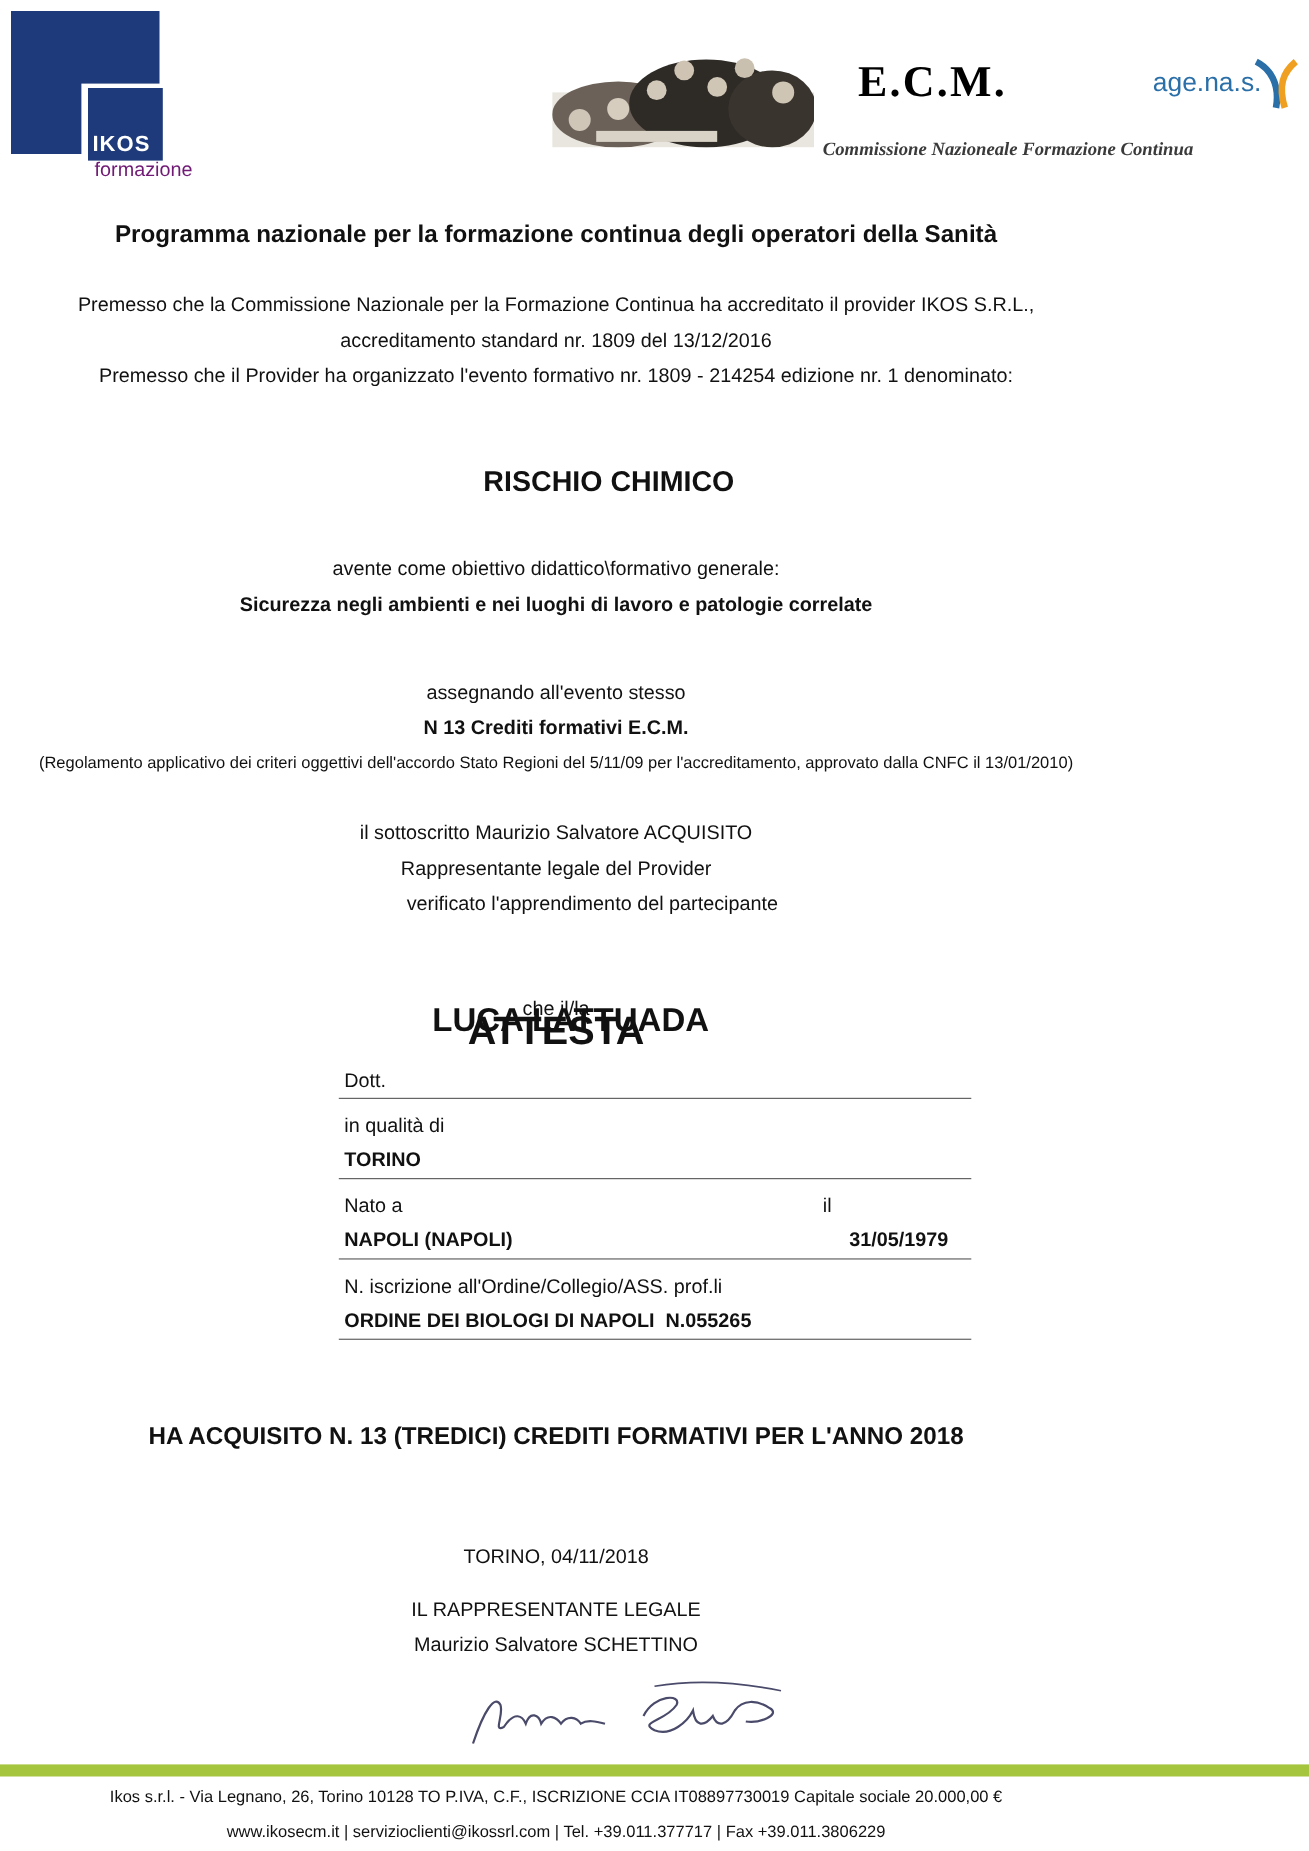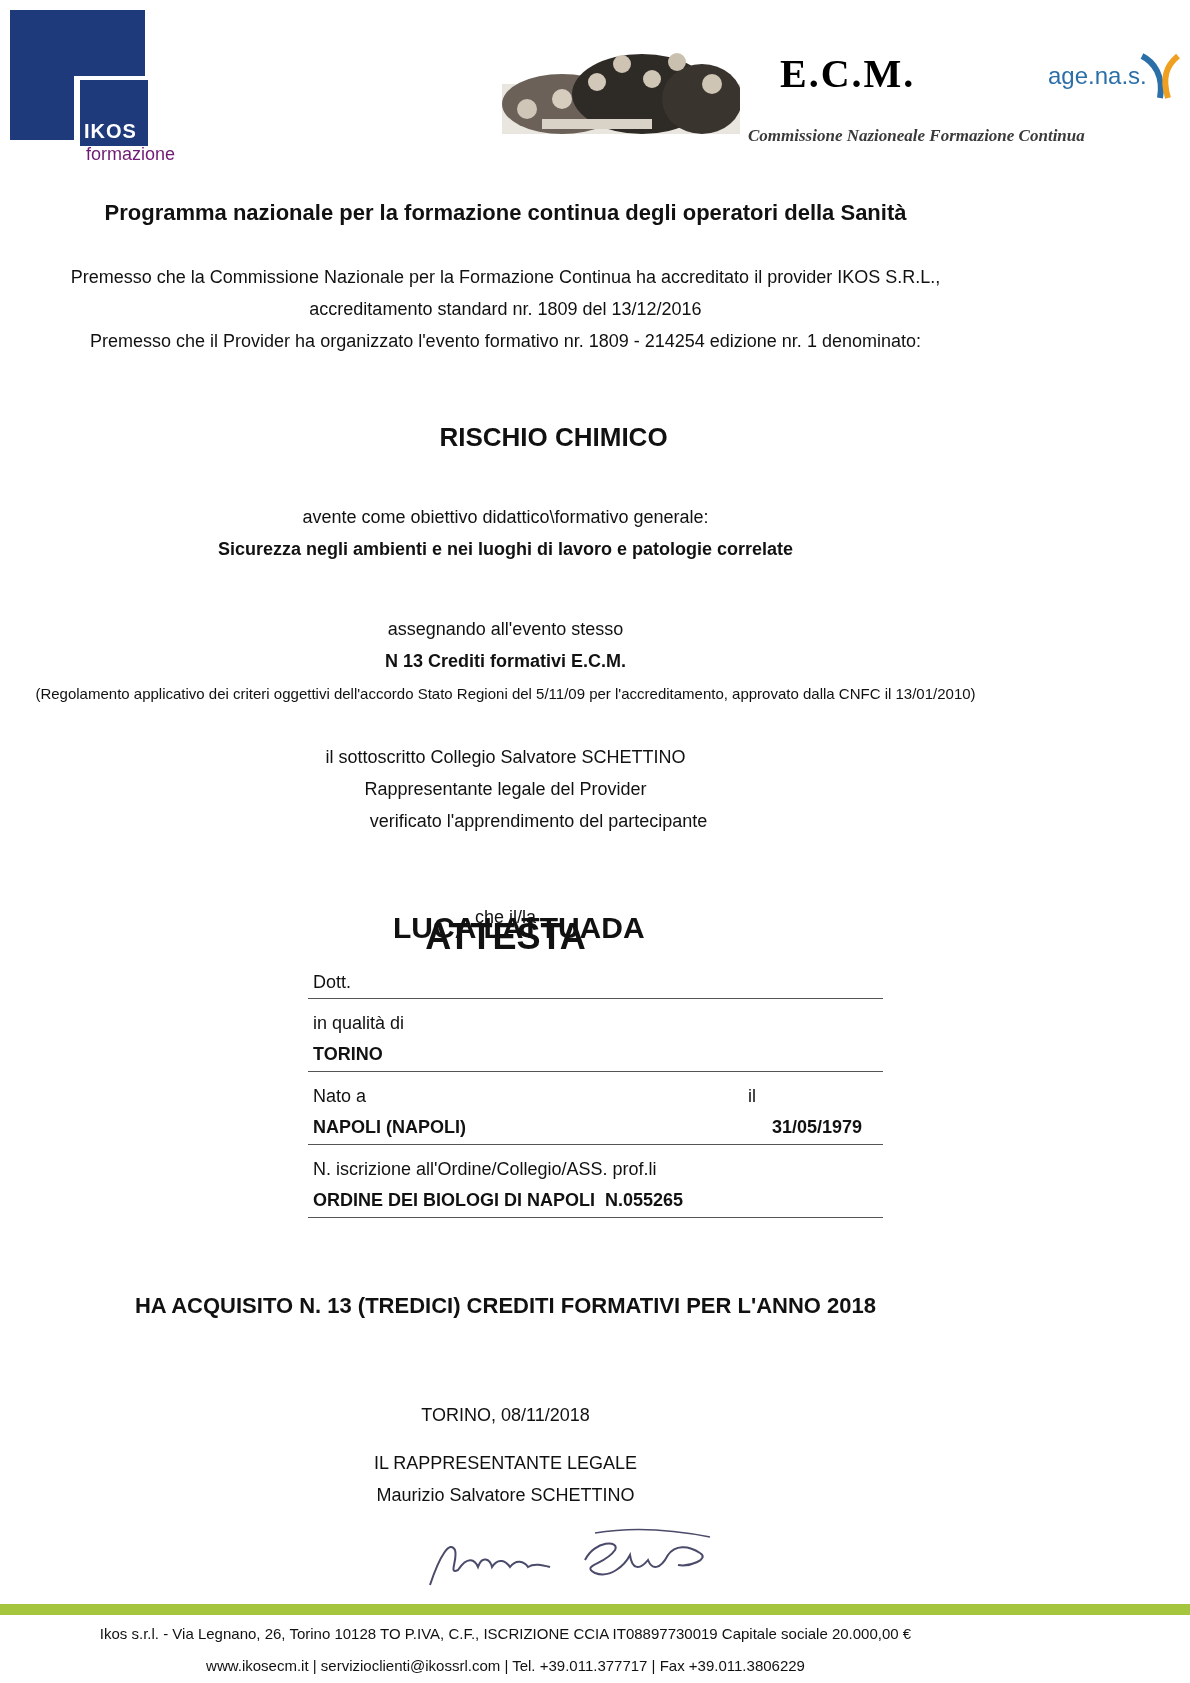--- a/index.html
+++ b/index.html
@@ -80,21 +80,21 @@
 
 <div class="center title">RISCHIO CHIMICO</div>
 
 <div class="center p" style="top:507px;">avente come obiettivo didattico\formativo generale:</div>
 <div class="center p bold" style="top:539px;">Sicurezza negli ambienti e nei luoghi di lavoro e patologie correlate</div>
 
 <div class="center p" style="top:619px;">assegnando all'evento stesso</div>
 <div class="center p bold" style="top:651px;">N 13 Crediti formativi E.C.M.</div>
 <div class="center small" style="top:685px;">(Regolamento applicativo dei criteri oggettivi dell'accordo Stato Regioni del 5/11/09 per l'accreditamento, approvato dalla CNFC il 13/01/2010)</div>
 
-<div class="center p" style="top:747px;">il sottoscritto Collegio Salvatore SCHETTINO</div>
+<div class="center p" style="top:747px;">il sottoscritto Maurizio Salvatore ACQUISITO</div>
 <div class="center p" style="top:779px;">Rappresentante legale del Provider</div>
 <div class="center p" style="top:811px;padding-left:33px;">verificato l'apprendimento del partecipante</div>
 
 <div class="center attesta">ATTESTA</div>
 <div class="center p" style="top:907px;">che il/la</div>
 
 <div>
   <div class="abs lbl" style="left:313px; top:972px;">Dott.</div>
   <div class="abs name" style="left:393px; top:911px;">LUCA LATTUADA</div>
   <div class="rule" style="top:998px;"></div>
@@ -109,21 +109,21 @@
   <div class="abs lbl bold" style="left:748px; top:1117px;margin-left:24px;">31/05/1979</div>
   <div class="rule" style="top:1144px;"></div>
 
   <div class="abs lbl" style="left:313px; top:1159px;">N. iscrizione all'Ordine/Collegio/ASS. prof.li</div>
   <div class="abs lbl bold" style="left:313px; top:1190px; white-space:pre;">ORDINE DEI BIOLOGI DI NAPOLI  N.055265</div>
   <div class="rule" style="top:1217px;"></div>
 </div>
 
 <div class="center final">HA ACQUISITO N. 13 (TREDICI) CREDITI FORMATIVI PER L'ANNO 2018</div>
 
-<div class="center p" style="top:1405px;">TORINO, 08/11/2018</div>
+<div class="center p" style="top:1405px;">TORINO, 04/11/2018</div>
 
 <div class="center p" style="top:1453px;">IL RAPPRESENTANTE LEGALE</div>
 <div class="center p" style="top:1485px;">Maurizio Salvatore SCHETTINO</div>
 
 <svg class="abs" style="left:420px; top:1525px;" width="310" height="70" viewBox="0 0 310 70">
   <path d="M10 60 C20 30, 30 15, 35 25 C38 35, 28 50, 38 45 C48 30, 55 35, 58 42 C62 30, 70 34, 72 42 C78 32, 86 36, 90 42 C96 34, 104 36, 108 42 C114 38, 122 40, 130 42" stroke="#4a4a6a" stroke-width="2" fill="none"></path>
   <path d="M165 35 C175 15, 200 15, 195 25 C185 40, 160 40, 175 48 C190 54, 205 40, 210 30 C212 45, 220 45, 228 35 C232 45, 240 45, 248 30 C255 20, 268 20, 280 28 C290 34, 270 42, 258 40" stroke="#4a4a6a" stroke-width="2" fill="none"></path>
   <path d="M175 8 C210 2, 250 4, 290 12" stroke="#4a4a6a" stroke-width="1.5" fill="none"></path>
 </svg>
 

